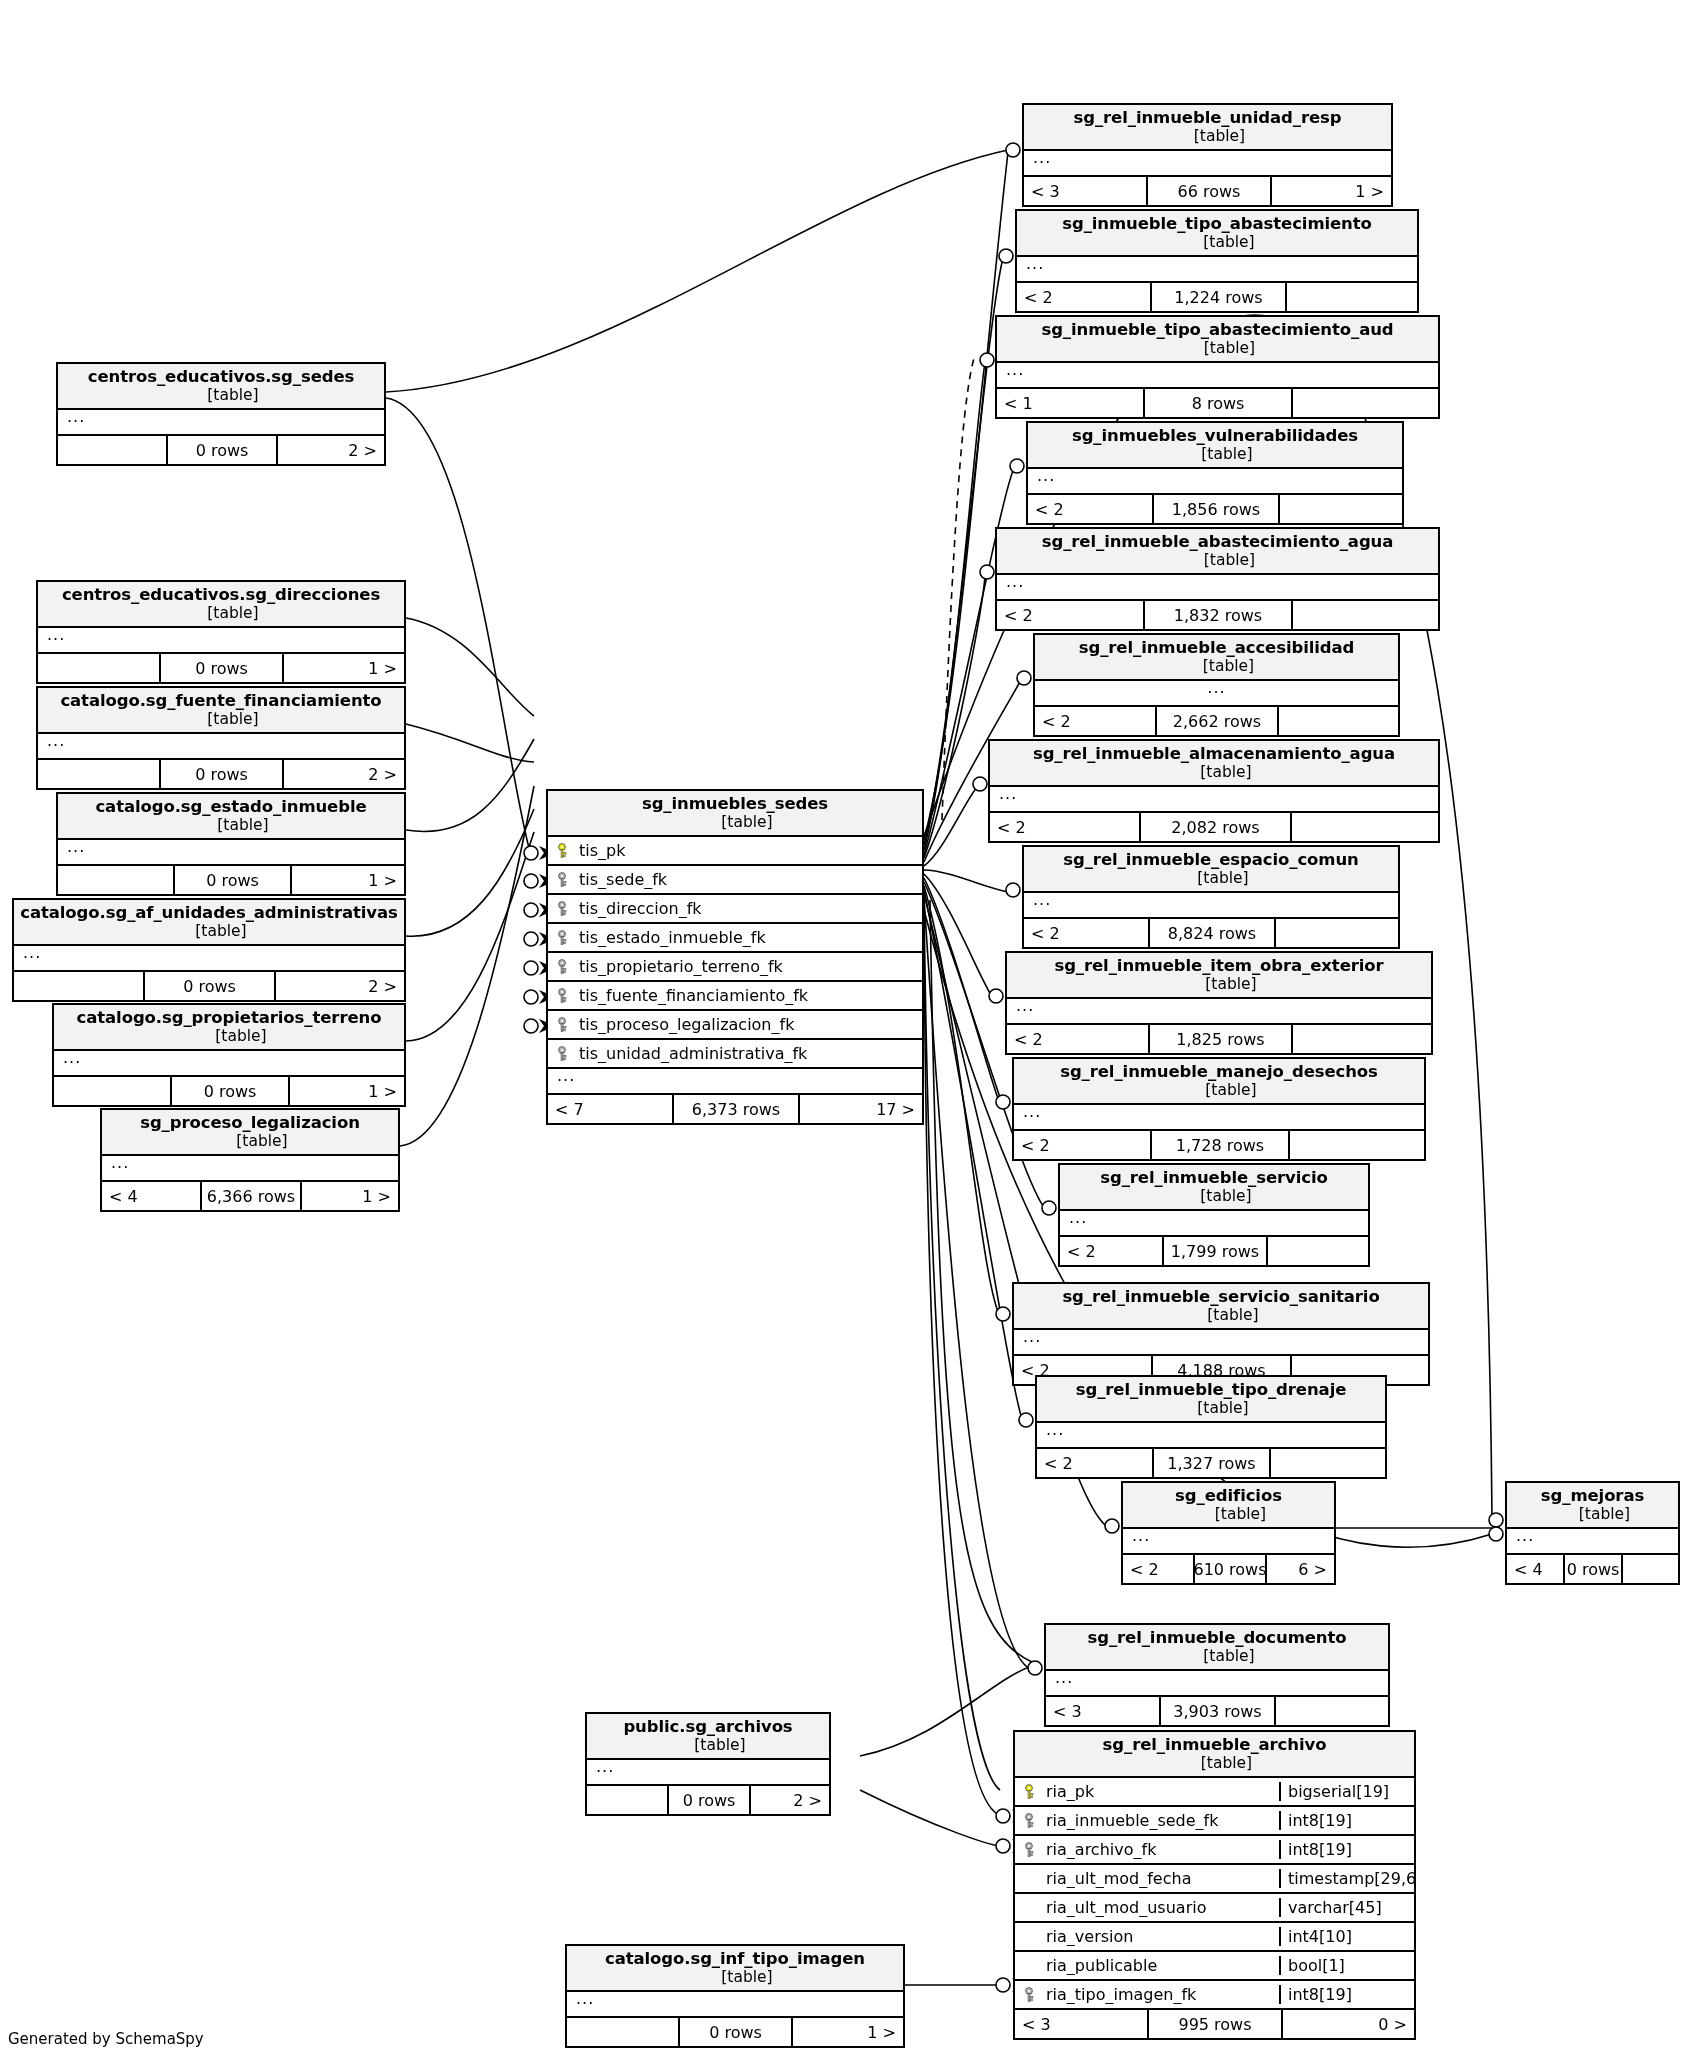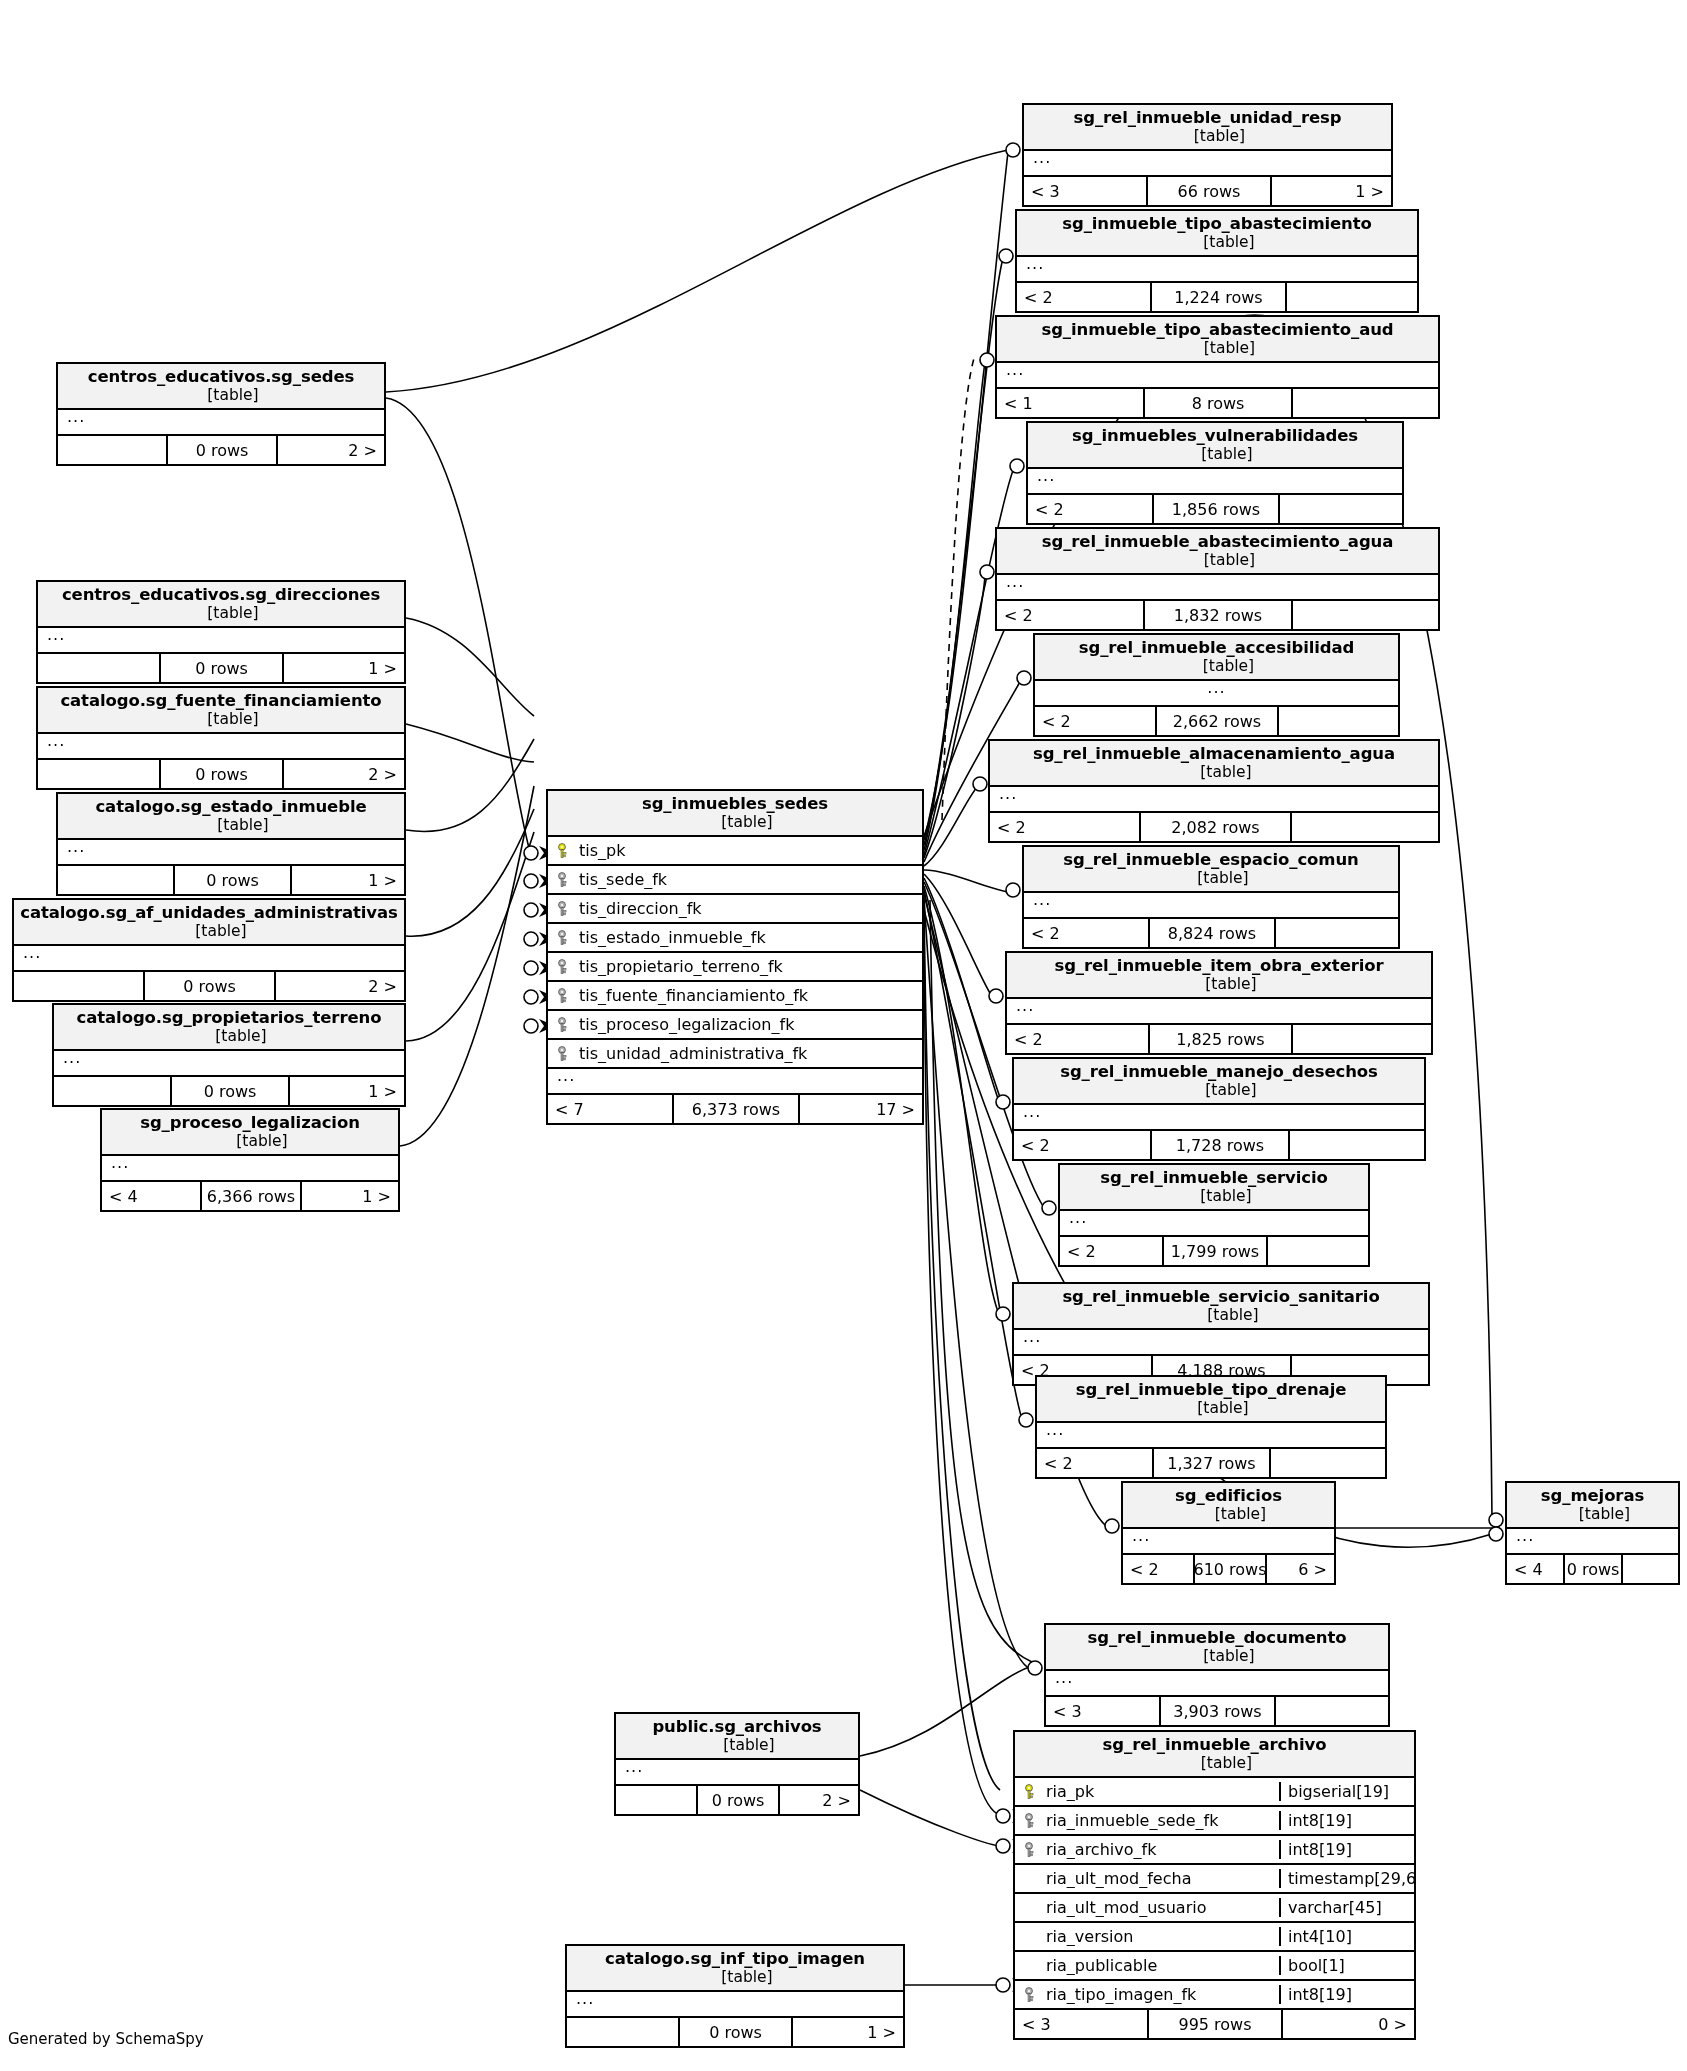--- a/index.html
+++ b/index.html
@@ -513,21 +513,21 @@
           <span class="tname">sg_rel_inmueble_documento</span>
           <span class="ttag">[table]</span>
         </div>
         <div class="ellipsis">...</div>
         <div class="foot">
           <div class="f-left" style="width:115px">&lt; 3</div>
           <div class="f-mid" style="width:115px">3,903 rows</div>
           <div class="f-right" style="width:112px"></div>
         </div>
       </div>
-      <div class="tbl" style="left: 614px; top: 1712px; width: 246px;">
+      <div class="tbl" style="left: 585px; top: 1712px; width: 246px;">
         <div class="hdr">
           <span class="tname">public.sg_archivos</span>
           <span class="ttag">[table]</span>
         </div>
         <div class="ellipsis">...</div>
         <div class="foot">
           <div class="f-left" style="width:82px"></div>
           <div class="f-mid" style="width:82px">0 rows</div>
           <div class="f-right" style="width:78px">2 &gt;</div>
         </div>

